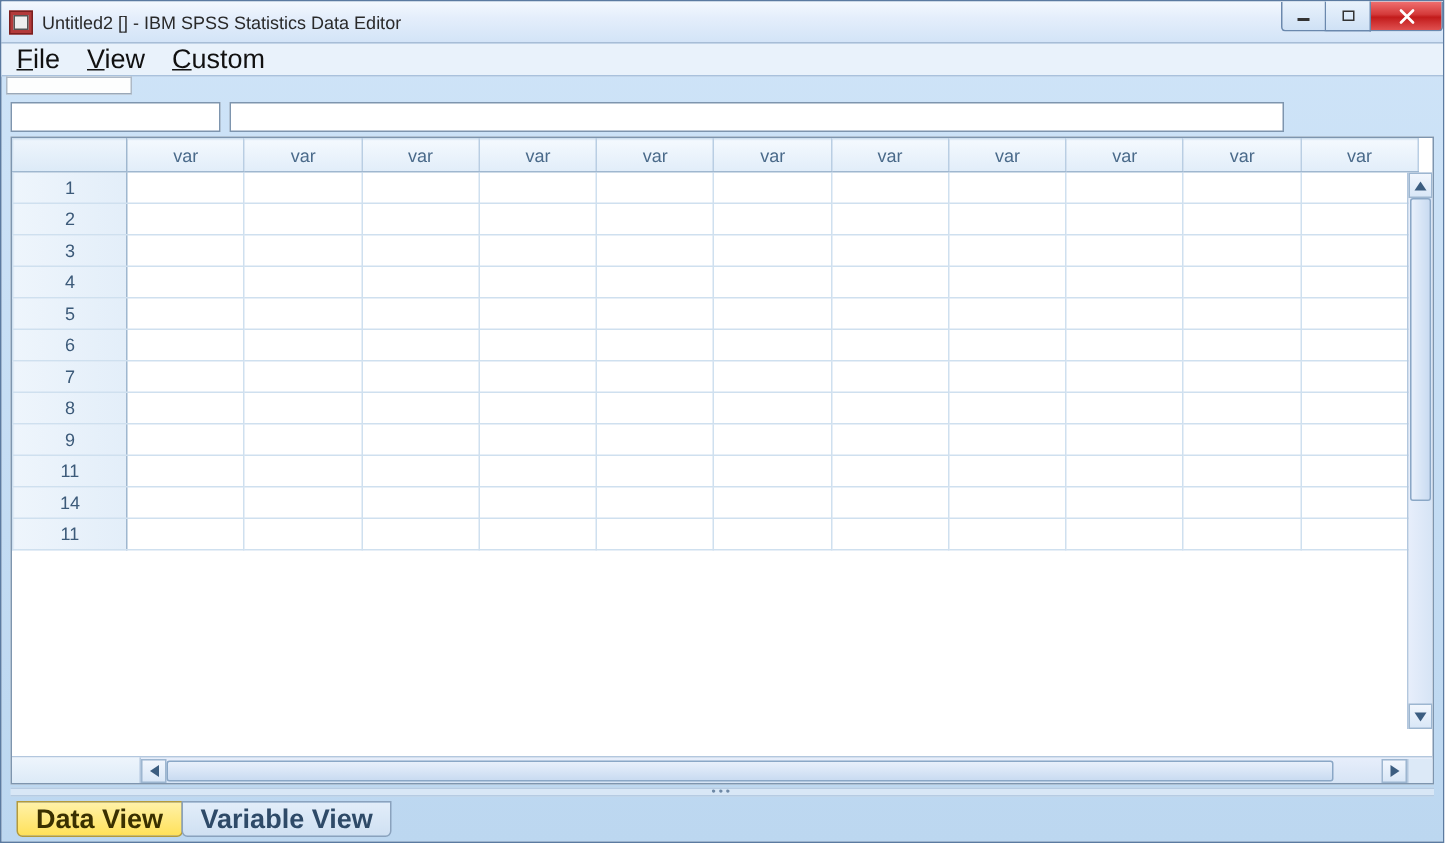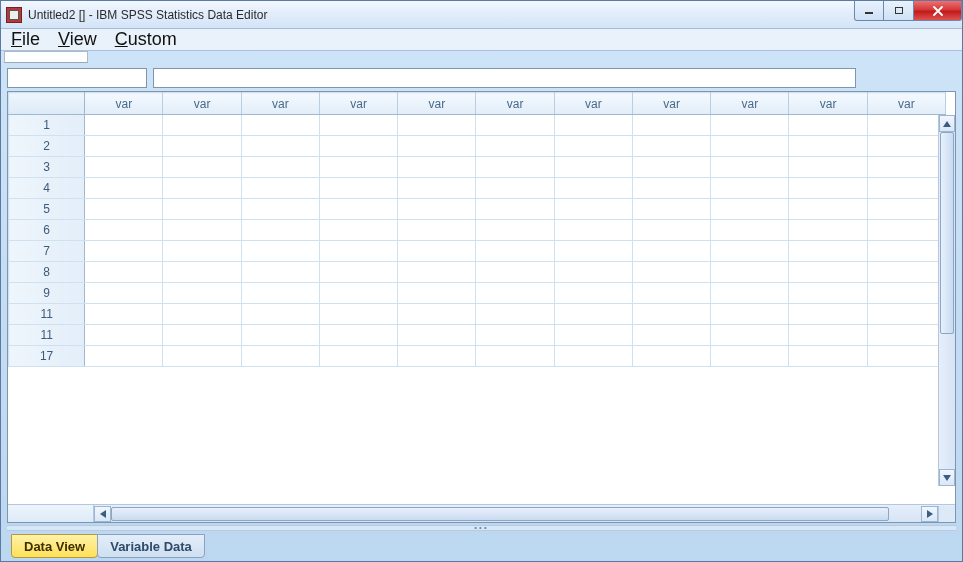--- a/index.html
+++ b/index.html
@@ -205,21 +205,21 @@
     height: 30px;
     display:flex; align-items:flex-end;
     padding: 0 6px 3px 10px;
     gap:0;
   }
   .tab {
     height: 24px;
     padding: 0 12px;
     border: 1px solid #8aa2bd;
     border-bottom: 1px solid #8aa2bd;
-    font-size: 13px; font-weight:bold;
+    font-size: 18px; font-weight:bold;
     display:flex; align-items:center;
     background: linear-gradient(#e2edf9,#cfe0f2);
     color:#2e4a68;
     border-radius: 0 0 4px 4px;
   }
   .tab.active {
     background: linear-gradient(#fff1a8,#ffe15a);
     color:#3a3000;
     border-color:#b49a3a;
   }
@@ -431,35 +431,35 @@
               <td></td>
               <td></td>
               <td></td>
               <td></td>
               <td></td>
               <td></td>
               <td></td>
               <td></td>
             </tr>
             <tr>
+              <th class="rowhdr">14</th>
+              <td></td>
+              <td></td>
+              <td></td>
+              <td></td>
+              <td></td>
+              <td></td>
+              <td></td>
+              <td></td>
+              <td></td>
+              <td></td>
+              <td></td>
+            </tr>
+            <tr>
               <th class="rowhdr">11</th>
-              <td></td>
-              <td></td>
-              <td></td>
-              <td></td>
-              <td></td>
-              <td></td>
-              <td></td>
-              <td></td>
-              <td></td>
-              <td></td>
-              <td></td>
-            </tr>
-            <tr>
-              <th class="rowhdr">17</th>
               <td></td>
               <td></td>
               <td></td>
               <td></td>
               <td></td>
               <td></td>
               <td></td>
               <td></td>
               <td></td>
               <td></td>
@@ -495,16 +495,16 @@
       <div class="corner"></div>
     </div>
   </div>
 
   <div class="splitter">
     <span class="dots">•••</span>
   </div>
 
   <div class="tabstrip">
     <div class="tab active">Data View</div>
-    <div class="tab">Variable Data</div>
+    <div class="tab">Variable View</div>
   </div>
 
 </div>
 
 </body></html>

